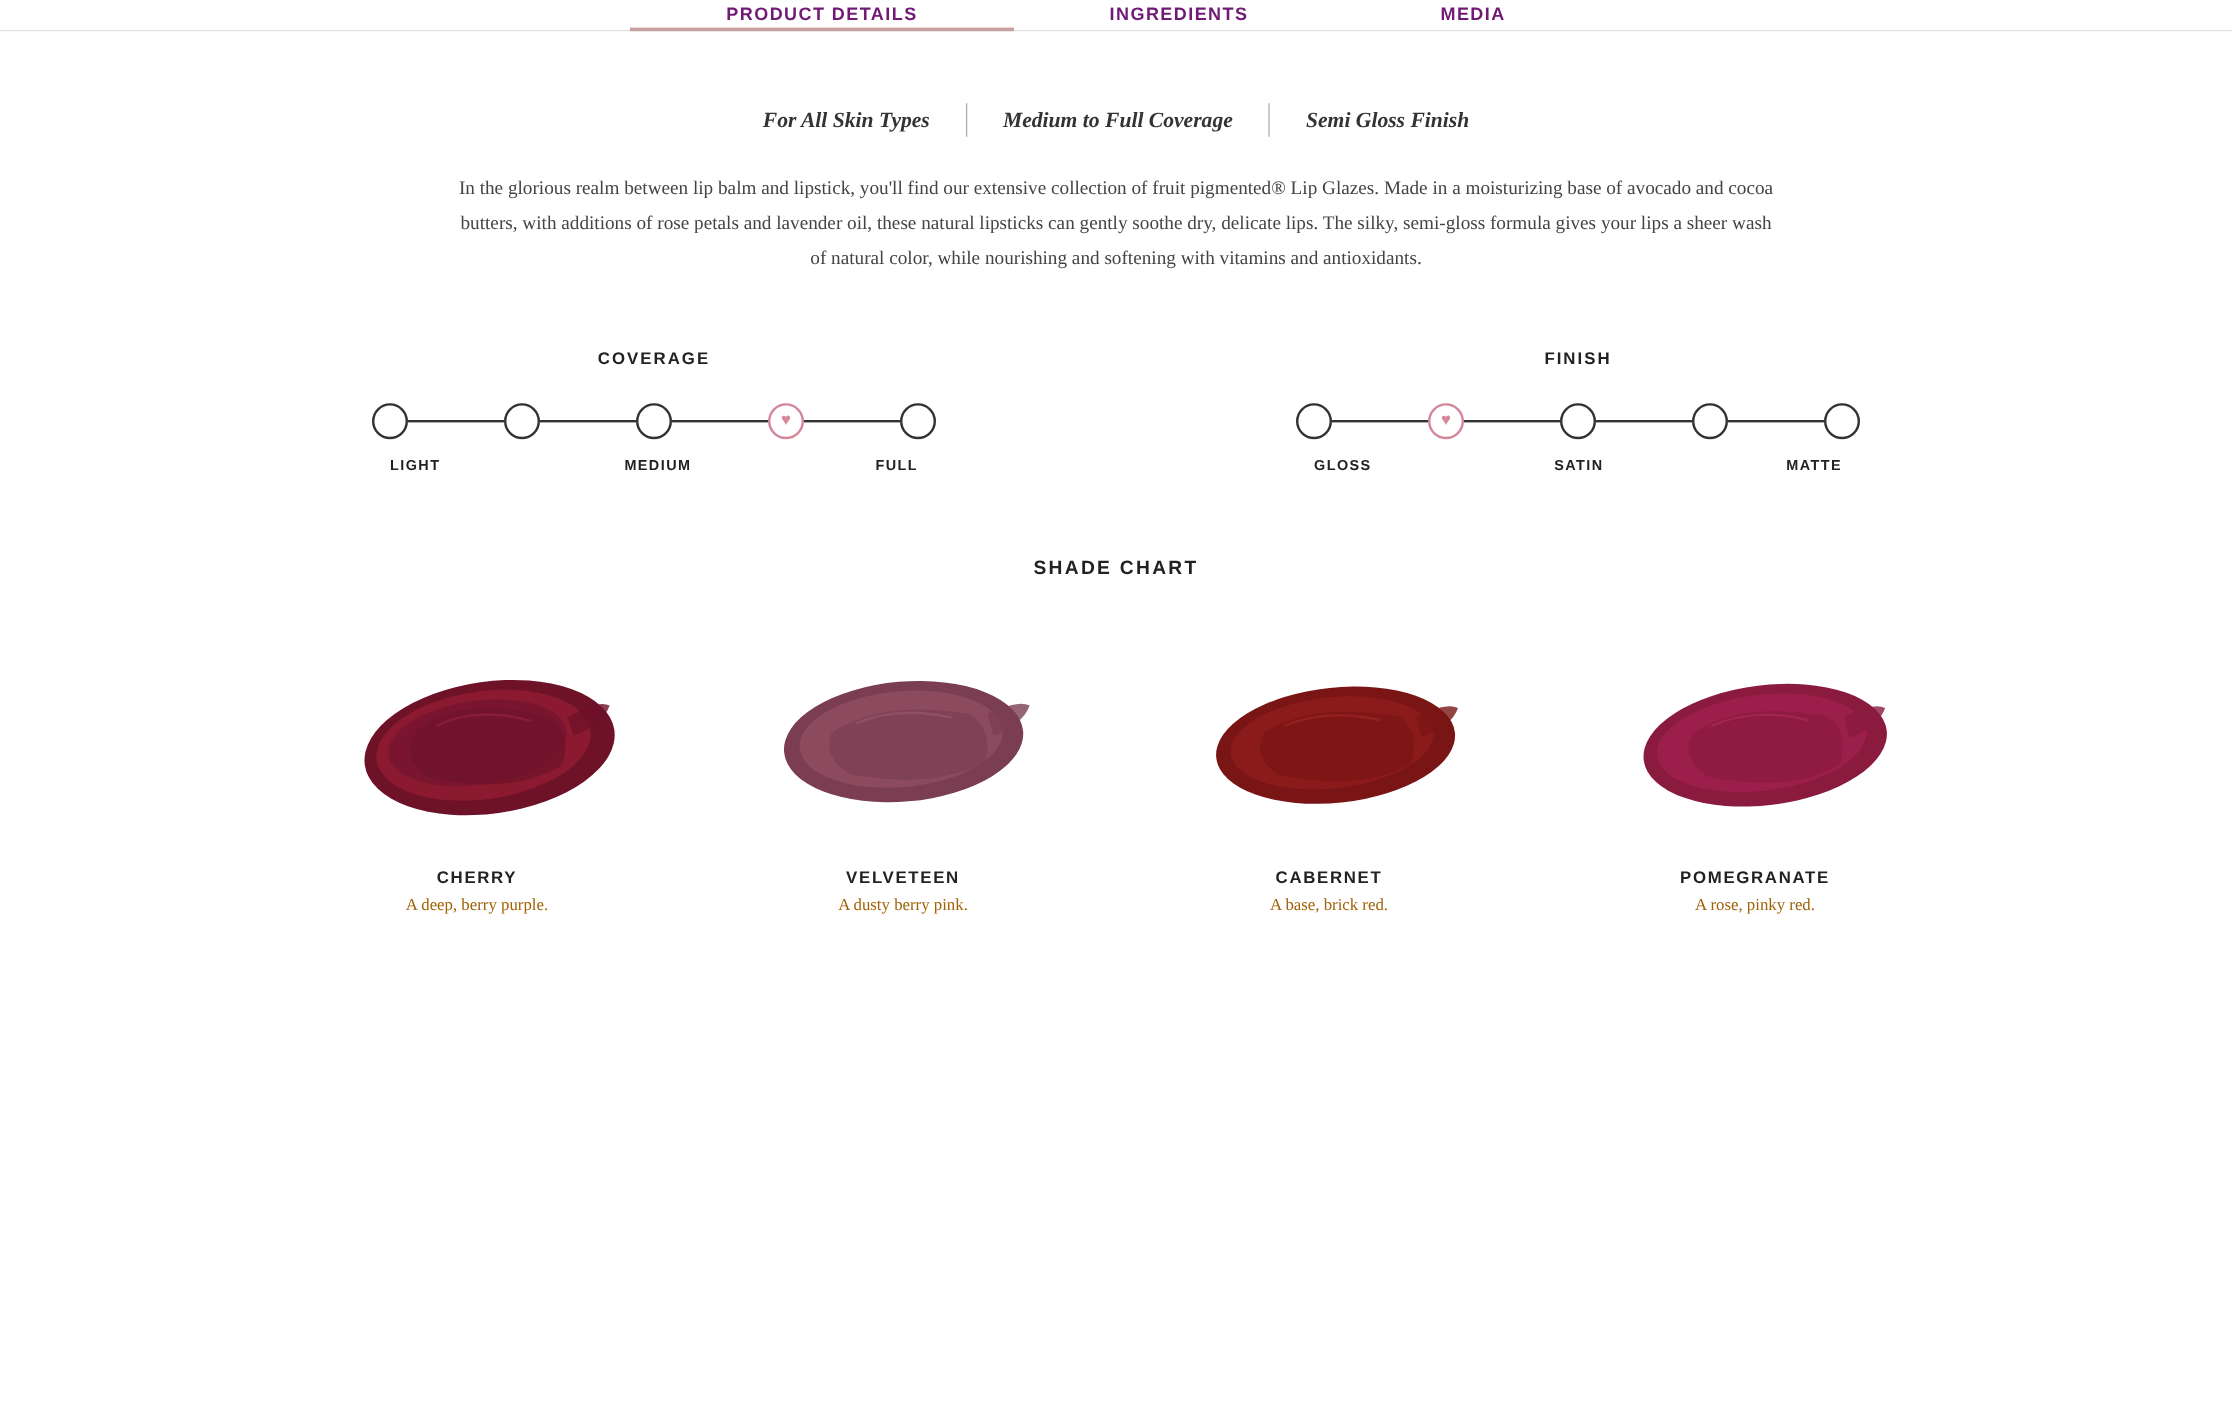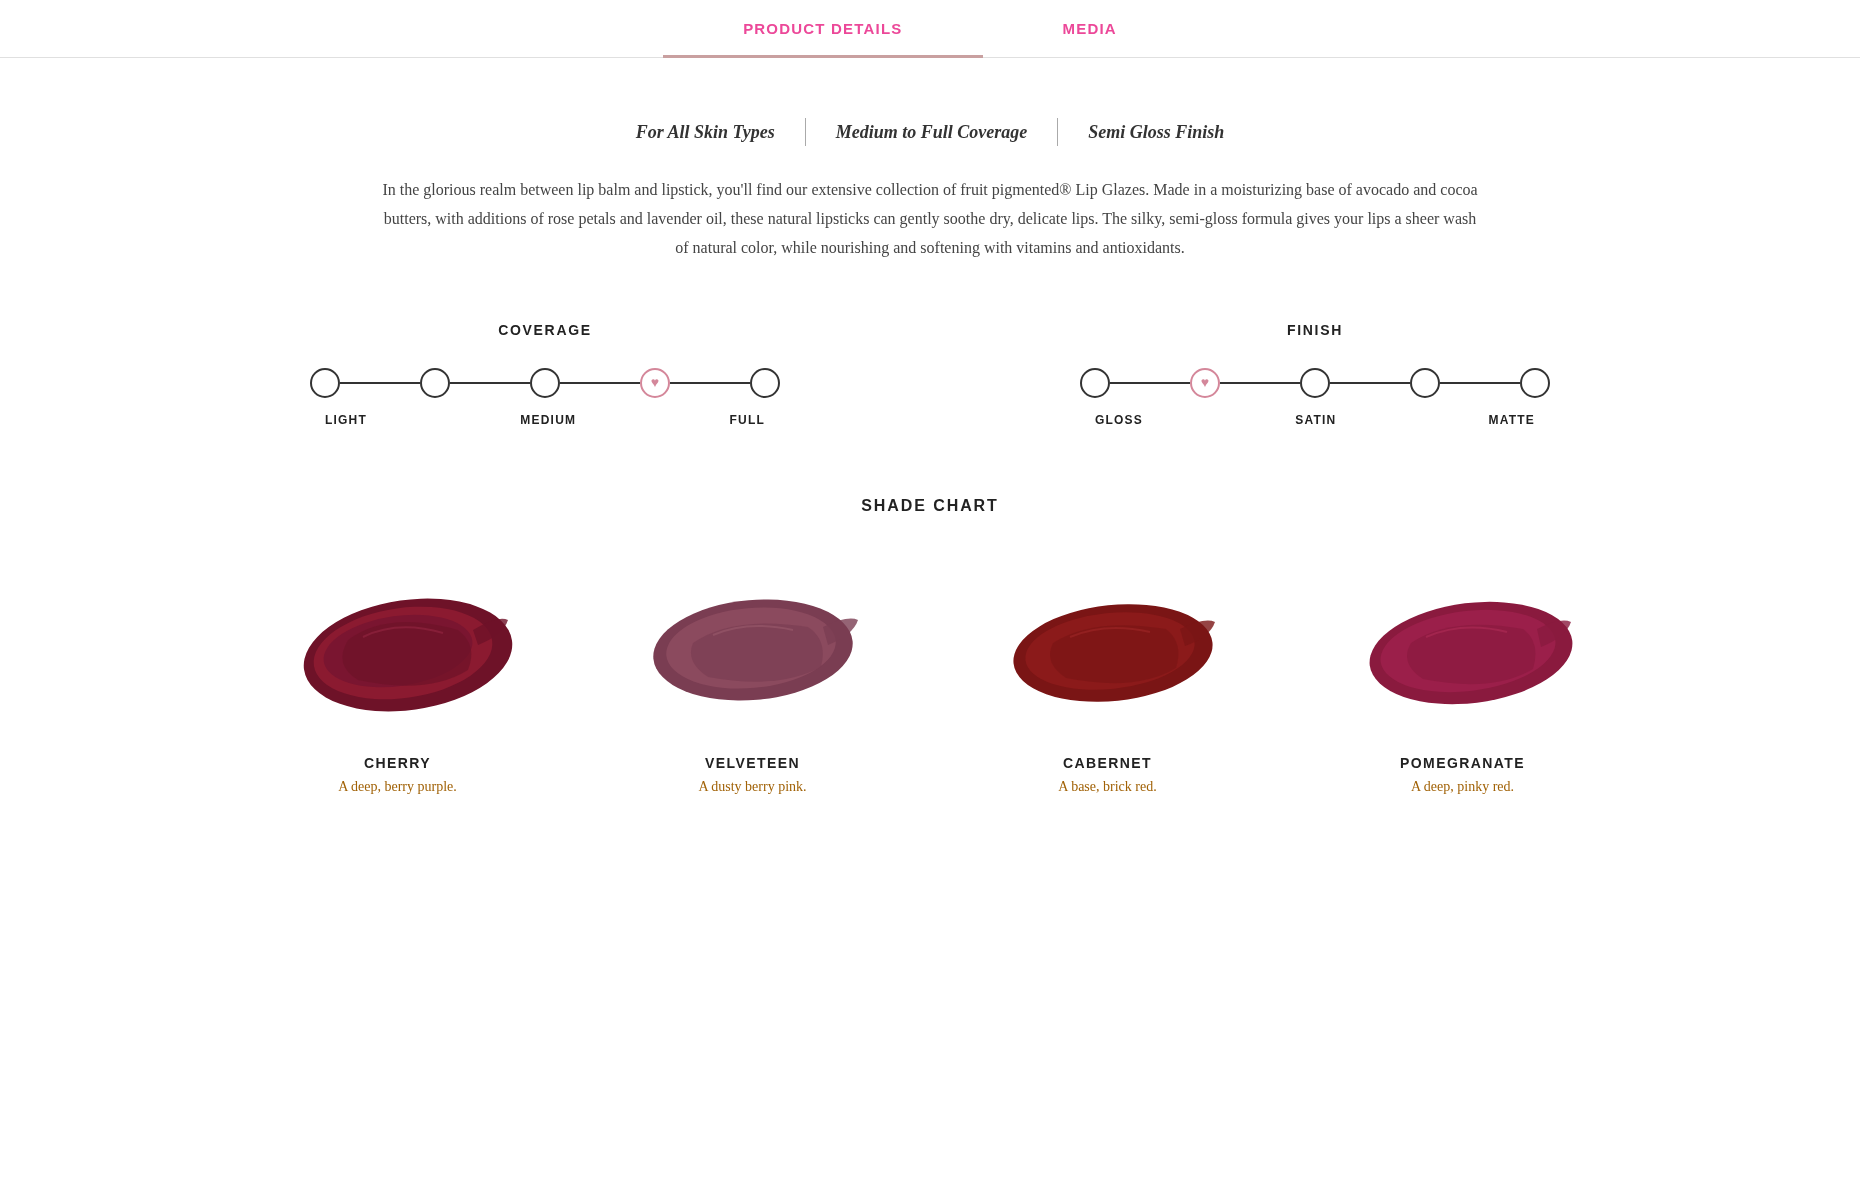--- a/index.html
+++ b/index.html
@@ -18,22 +18,22 @@
       gap: 0;
       border-bottom: 1px solid #e0e0e0;
       padding: 0 200px;
       margin-bottom: 60px;
     }
     .tab {
       font-family: 'Arial', sans-serif;
       font-size: 15px;
       font-weight: 700;
       letter-spacing: 0.08em;
-      color: #ec4899;
-      padding: 20px 80px;
+      color: #701a75;
+      padding: 4px 80px;
       cursor: pointer;
       text-transform: uppercase;
       position: relative;
       text-align: right;
     }
     .tab.active::after {
       content: '';
       position: absolute;
       bottom: -1px;
       left: 0;
@@ -199,20 +199,21 @@
     .swatch-svg {
       width: 100%;
       height: 100%;
     }
   </style>
 </head>
 <body>
 
 <div class="tabs">
   <div class="tab active">PRODUCT DETAILS</div>
+  <div class="tab">INGREDIENTS</div>
   <div class="tab">MEDIA</div>
 </div>
 
 <div class="product-info">
   <div class="product-attributes">
     <span class="attr">For All Skin Types</span>
     <span class="attr-divider"></span>
     <span class="attr">Medium to Full Coverage</span>
     <span class="attr-divider"></span>
     <span class="attr">Semi Gloss Finish</span>
@@ -322,16 +323,16 @@
       <div class="shade-swatch">
         <svg class="swatch-svg" viewBox="0 0 240 160" xmlns="http://www.w3.org/2000/svg">
           <ellipse cx="128" cy="88" rx="102" ry="50" fill="#8a1a3e" transform="rotate(-7, 128, 88)"></ellipse>
           <ellipse cx="125" cy="86" rx="88" ry="40" fill="#9b1f4a" transform="rotate(-7, 125, 86)"></ellipse>
           <path d="M68,78 Q108,51 180,64 Q198,77 190,104 Q150,128 80,114 Q56,98 68,78Z" fill="#8a1a3e" opacity="0.7"></path>
           <path d="M83,72 Q120,56 164,67" stroke="#b5305a" stroke-width="2" fill="none" opacity="0.5"></path>
           <path d="M194,64 Q218,52 228,57 Q223,72 198,82Z" fill="#8a1a3e" opacity="0.8"></path>
         </svg>
       </div>
       <div class="shade-name">POMEGRANATE</div>
-      <div class="shade-desc">A deep, pinky red.</div>
+      <div class="shade-desc">A rose, pinky red.</div>
     </div>
   </div>
 </div>
 
 </body></html>

